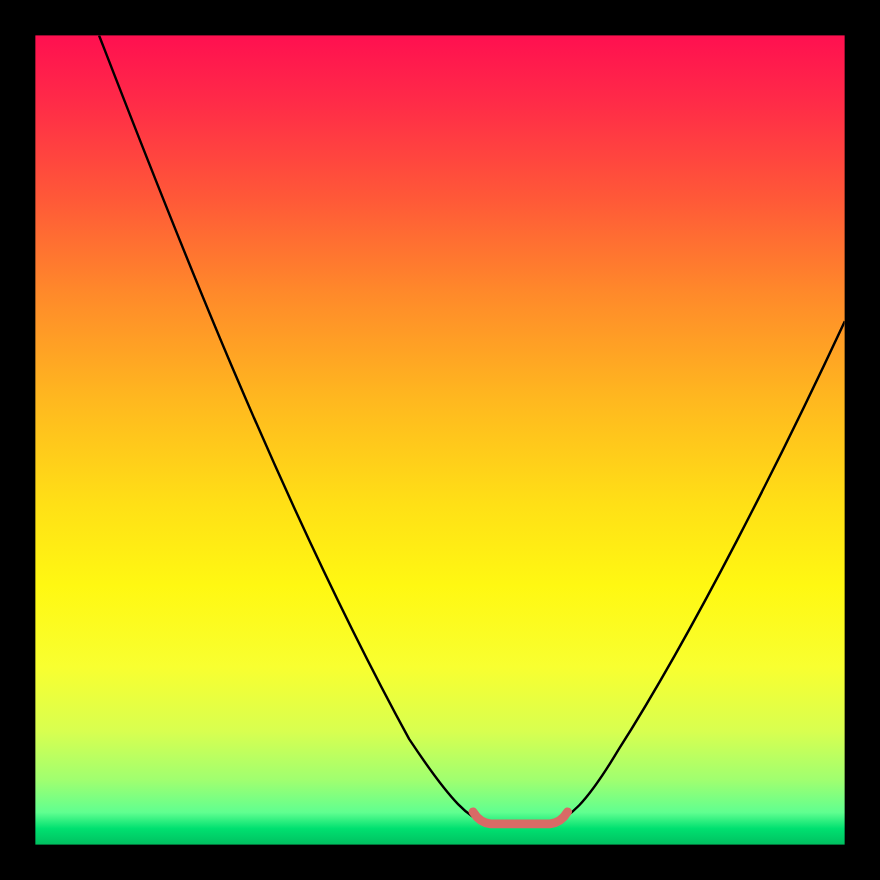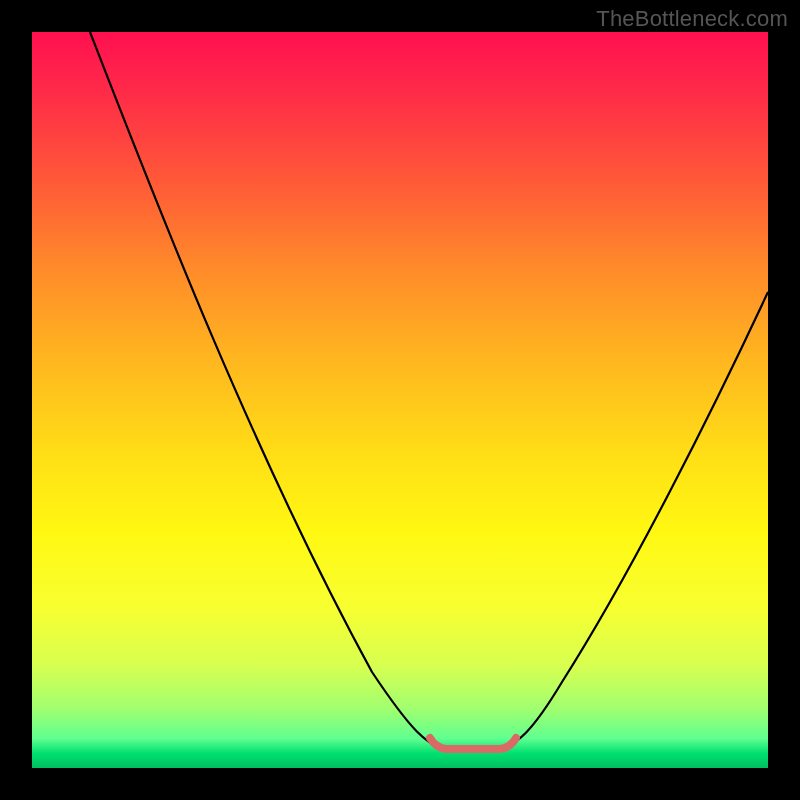--- a/index.html
+++ b/index.html
@@ -77,14 +77,13 @@
                C 380 700, 395 712, 410 716
                L 470 716
                C 485 712, 500 700, 530 650
                C 600 540, 680 380, 736 260" fill="none" stroke="#000" stroke-width="2.2"></path>
       <path d="M 398 706
                Q 404 716, 414 717
                L 468 717
                Q 478 716, 484 706" fill="none" stroke="#d96a66" stroke-width="8" stroke-linecap="round"></path>
     </svg>
   </div>
-  <div class="watermark">TheBottleneck.com</div>
 </div>
 
 </body></html>

